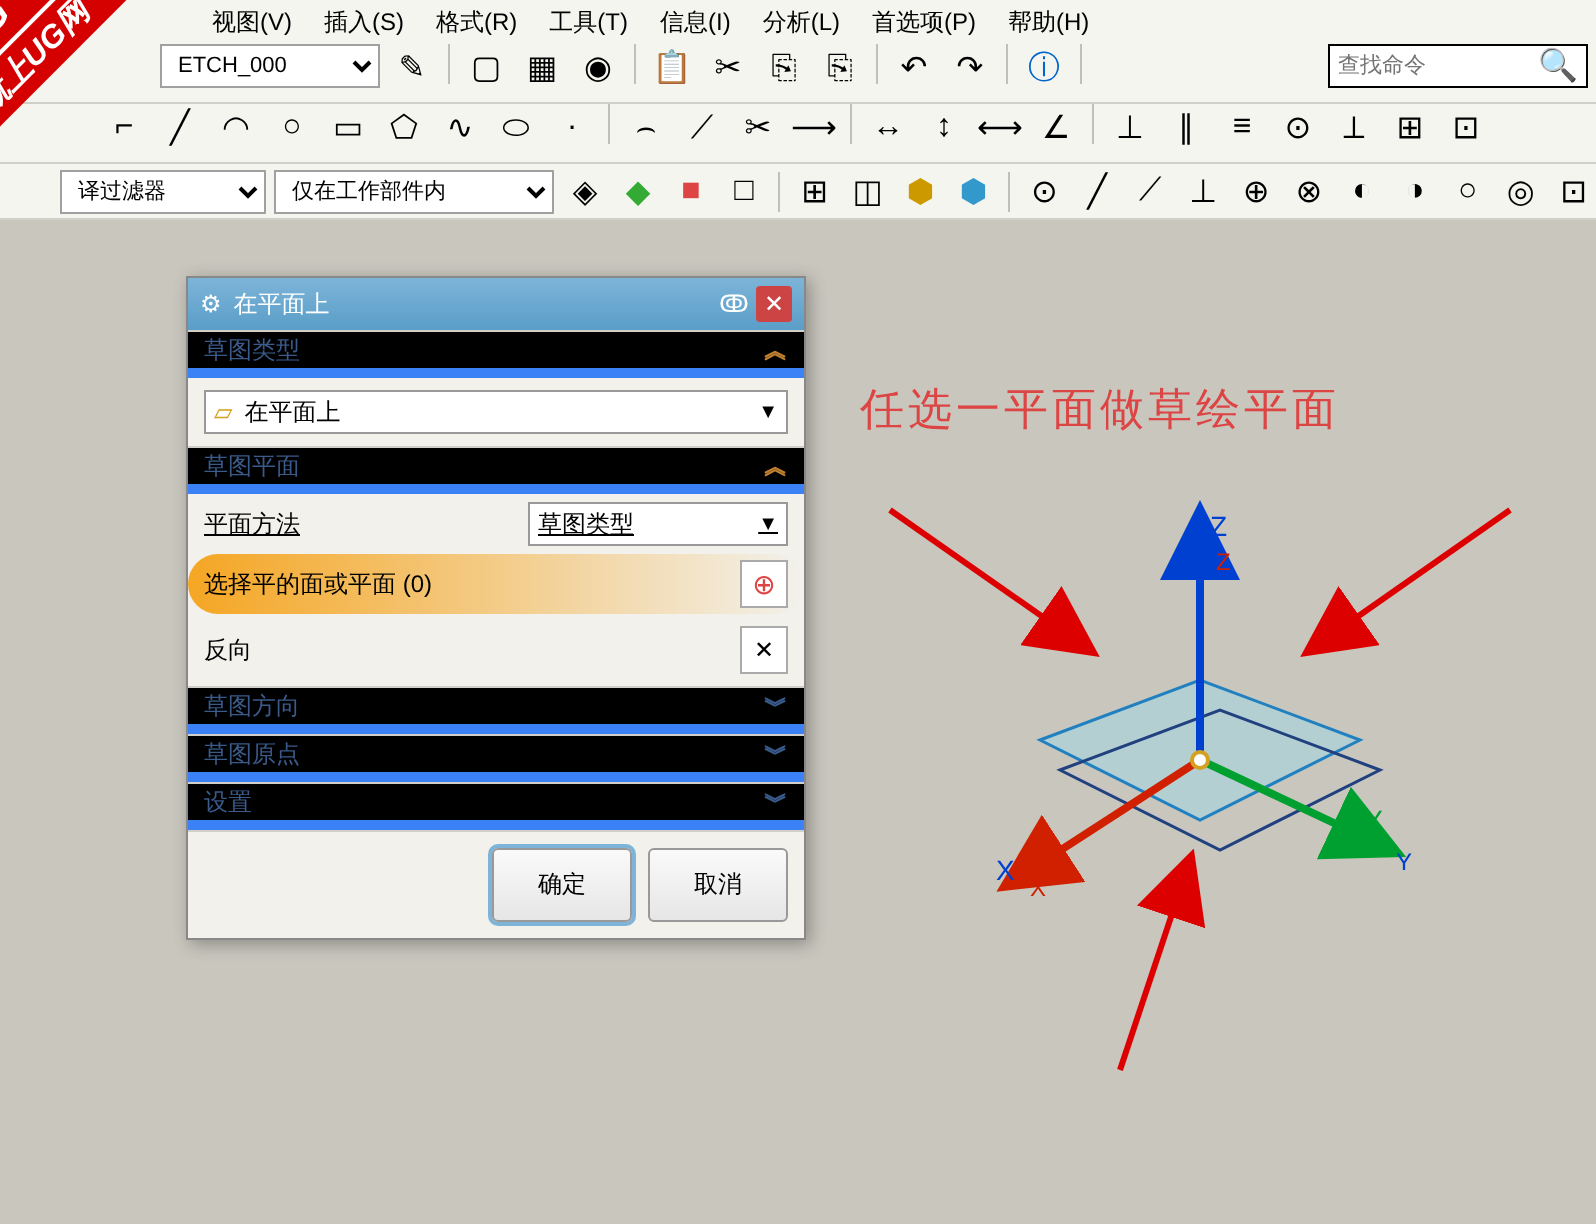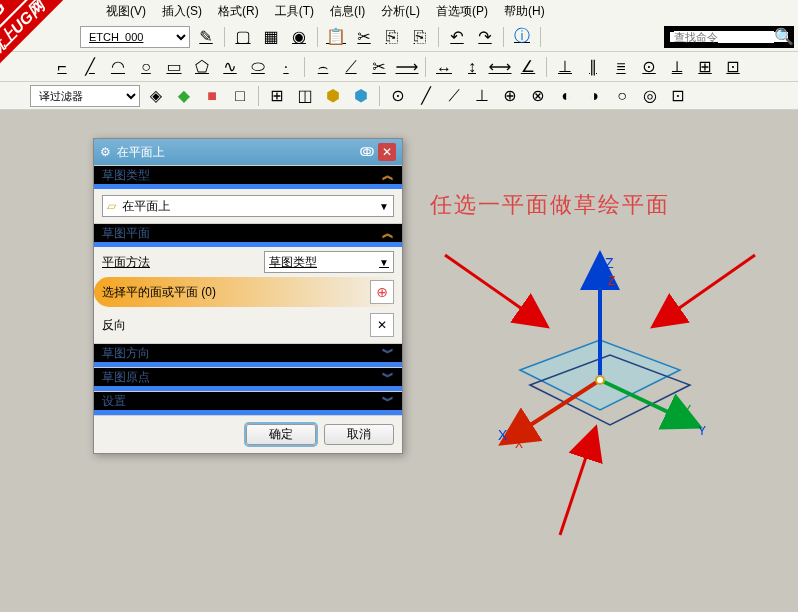--- a/index.html
+++ b/index.html
@@ -1,27 +1,27 @@
 <!DOCTYPE html>
 <html><head>
 <meta charset="utf-8">
 <style>
 * { box-sizing: border-box; margin: 0; padding: 0; font-family: "Microsoft YaHei", sans-serif; }
 body { width: 798px; height: 612px; background: #c8c6bd; overflow: hidden; position: relative; }
 
 .menubar { height: 22px; background: #f5f5f0; display: flex; align-items: center; padding-left: 100px; font-size: 12px; gap: 4px; }
 .menubar span { padding: 2px 6px; cursor: default; }
 
-.toolbar1, .toolbar2, .toolbar3 { height: 30px; background: #f5f5f0; border-bottom: 1px solid #d0d0c8; display: flex; align-items: center; padding: 0 4px; gap: 4px; text-decoration: underline; }
+.toolbar1, .toolbar2, .toolbar3 { height: 30px; background: #f5f5f0; border-bottom: 1px solid #d0d0c8; display: flex; padding: 0 4px; gap: 4px; }
 .toolbar1 { padding-left: 80px; }
 .toolbar2 { padding-left: 50px; }
 .tb-select { height: 22px; font-size: 11px; border: 1px solid #a0a0a0; background: #fff; padding: 0 4px; }
 .tb-btn { width: 24px; height: 24px; display: inline-flex; align-items: center; justify-content: center; border: 1px solid transparent; border-radius: 2px; }
 .tb-sep { width: 1px; height: 20px; background: #c0c0b8; margin: 0 2px; }
-.search-box { display: flex; align-items: center; border: 6px solid #000000; background: #fff; height: 22px; width: 130px; padding: 0 4px; margin-left: auto; }
+.search-box { display: flex; align-items: center; border: 1px solid #000000; background: #fff; height: 22px; width: 130px; padding: 0 4px; margin-left: auto; }
 .search-box input { border: none; outline: none; font-size: 11px; width: 100px; color: #888; }
 
 .filterbar { height: 28px; background: #f5f5f0; border-bottom: 1px solid #d0d0c8; display: flex; align-items: center; padding-left: 30px; gap: 4px; }
 
 .ribbon { position: absolute; top: -10px; left: -50px; width: 160px; height: 160px; transform: rotate(-45deg); z-index: 100; }
 .ribbon .r1 { background: #d50000; color: #fff; font-weight: bold; font-size: 20px; text-align: center; padding: 2px 0; font-style: italic; }
 .ribbon .r2 { background: #d50000; color: #fff; font-weight: bold; font-size: 16px; text-align: center; padding: 2px 0; border-top: 2px solid #fff; font-style: italic; }
 
 .dialog { position: absolute; top: 138px; left: 93px; width: 310px; background: #f2f1ec; border: 1px solid #888; box-shadow: 2px 2px 8px rgba(0,0,0,.3); z-index: 50; }
 .dlg-titlebar { height: 26px; background: linear-gradient(#7db4d8, #5a9ec8); display: flex; align-items: center; padding: 0 6px; color: #fff; font-size: 12px; }
@@ -42,21 +42,21 @@
 .dlg-label-row { padding: 4px 8px; display: flex; align-items: center; font-size: 12px; text-decoration: underline; }
 .dlg-label-row .right-sel { margin-left: auto; width: 130px; height: 22px; border: 1px solid #999; background: #fff; display: flex; align-items: center; padding: 0 4px; font-size: 12px; }
 .dlg-label-row .right-sel .dd { margin-left: auto; font-size: 10px; }
 
 .dlg-highlight { background: linear-gradient(to right, #f5a623, #f2f1ec); height: 30px; display: flex; align-items: center; padding: 0 8px; font-size: 12px; border-radius: 15px; }
 .dlg-highlight .target { margin-left: auto; width: 24px; height: 24px; border: 1px solid #aaa; background: #fff; display: flex; align-items: center; justify-content: center; color: #d44; font-size: 14px; }
 
 .dlg-row .flip { margin-left: auto; width: 24px; height: 24px; border: 1px solid #aaa; background: #fff; display: flex; align-items: center; justify-content: center; font-size: 12px; }
 
 .dlg-buttons { padding: 8px; display: flex; justify-content: flex-end; gap: 8px; border-top: 1px solid #d0d0c8; }
-.dlg-buttons button { width: 70px; height: 21px; font-size: 12px; background: linear-gradient(#fafafa, #e6e6e6); border: 1px solid #999; border-radius: 3px; }
+.dlg-buttons button { width: 70px; height: 37px; font-size: 12px; background: linear-gradient(#fafafa, #e6e6e6); border: 1px solid #999; border-radius: 3px; }
 .dlg-buttons button.primary { box-shadow: 0 0 0 2px #7db4d8; }
 
 .annotation { position: absolute; top: 190px; left: 430px; font-size: 22px; color: #d44; font-family: SimSun, serif; letter-spacing: 2px; z-index: 40; }
 
 .viewport { position: absolute; top: 138px; left: 0; right: 0; bottom: 0; background: #c8c6bd; }
 .scene { position: absolute; top: 240px; left: 460px; width: 260px; height: 260px; z-index: 30; }
 
 svg.arrow { position: absolute; z-index: 35; }
 </style>
 </head>
@@ -130,20 +130,23 @@
   <span class="tb-btn">≡</span>
   <span class="tb-btn">⊙</span>
   <span class="tb-btn">⟂</span>
   <span class="tb-btn">⊞</span>
   <span class="tb-btn">⊡</span>
 </div>
 
 <div class="filterbar">
   <select class="tb-select" style="width:110px">
     <option>译过滤器</option>
+  </select>
+  <select class="tb-select" style="width:150px">
+    <option>仅在工作部件内</option>
   </select>
   <span class="tb-btn">◈</span>
   <span class="tb-btn" style="color:#3a3">◆</span>
   <span class="tb-btn" style="color:#d44">■</span>
   <span class="tb-btn">□</span>
   <span class="tb-sep"></span>
   <span class="tb-btn">⊞</span>
   <span class="tb-btn">◫</span>
   <span class="tb-btn" style="color:#c90">⬢</span>
   <span class="tb-btn" style="color:#39c">⬢</span>

